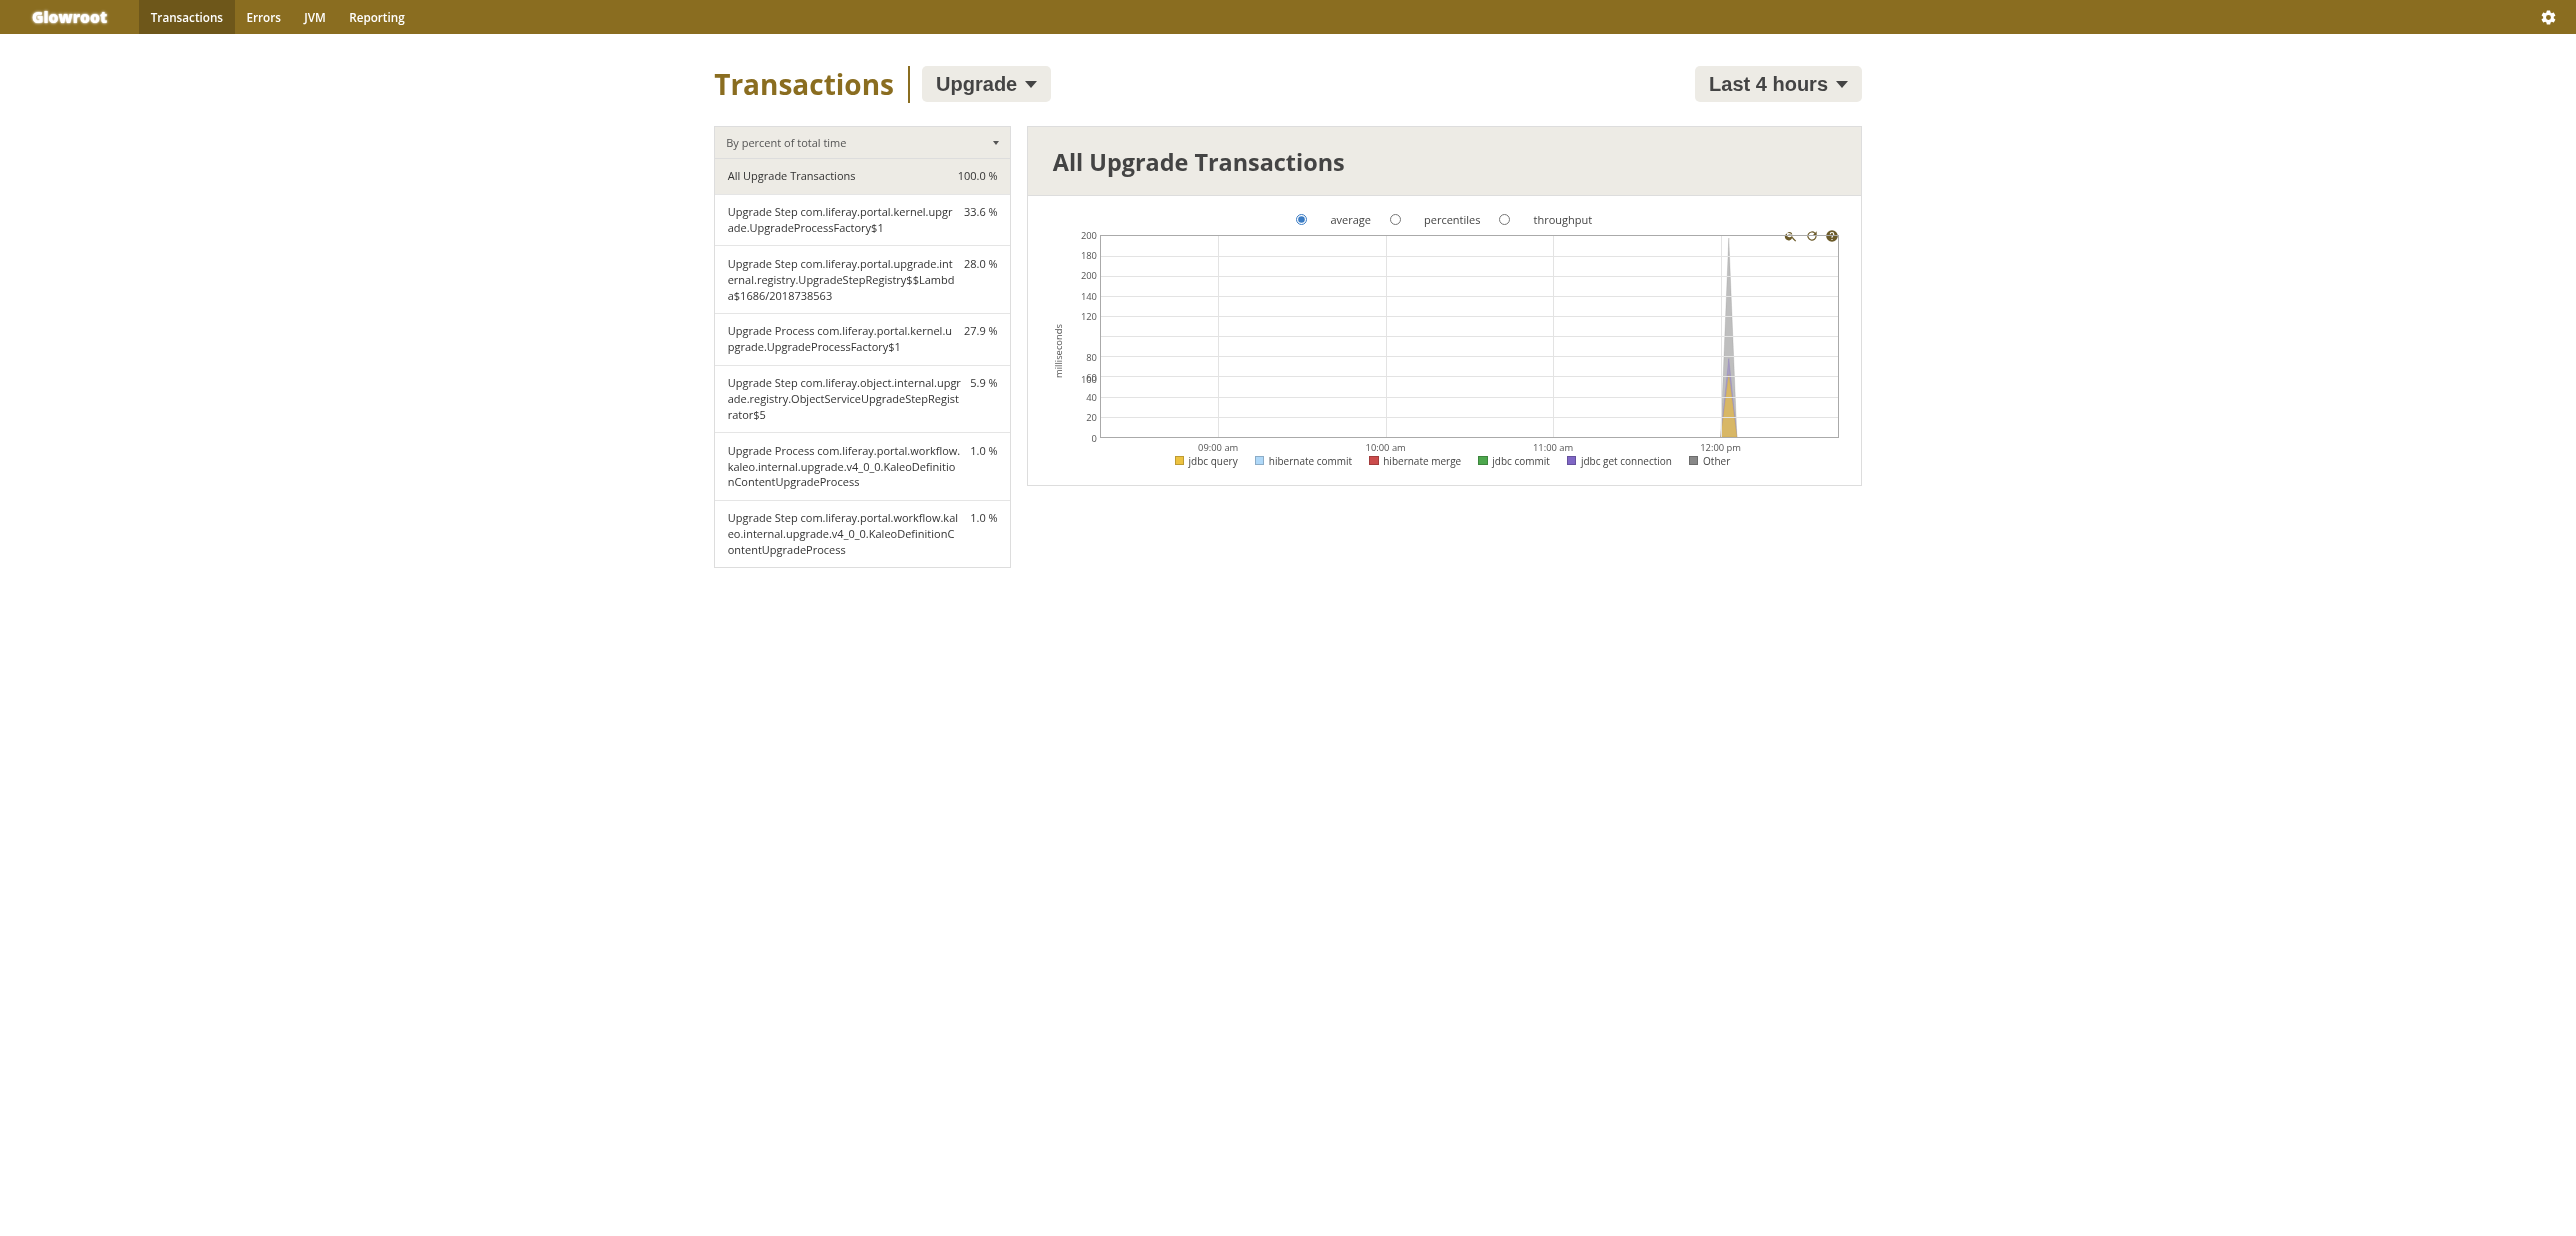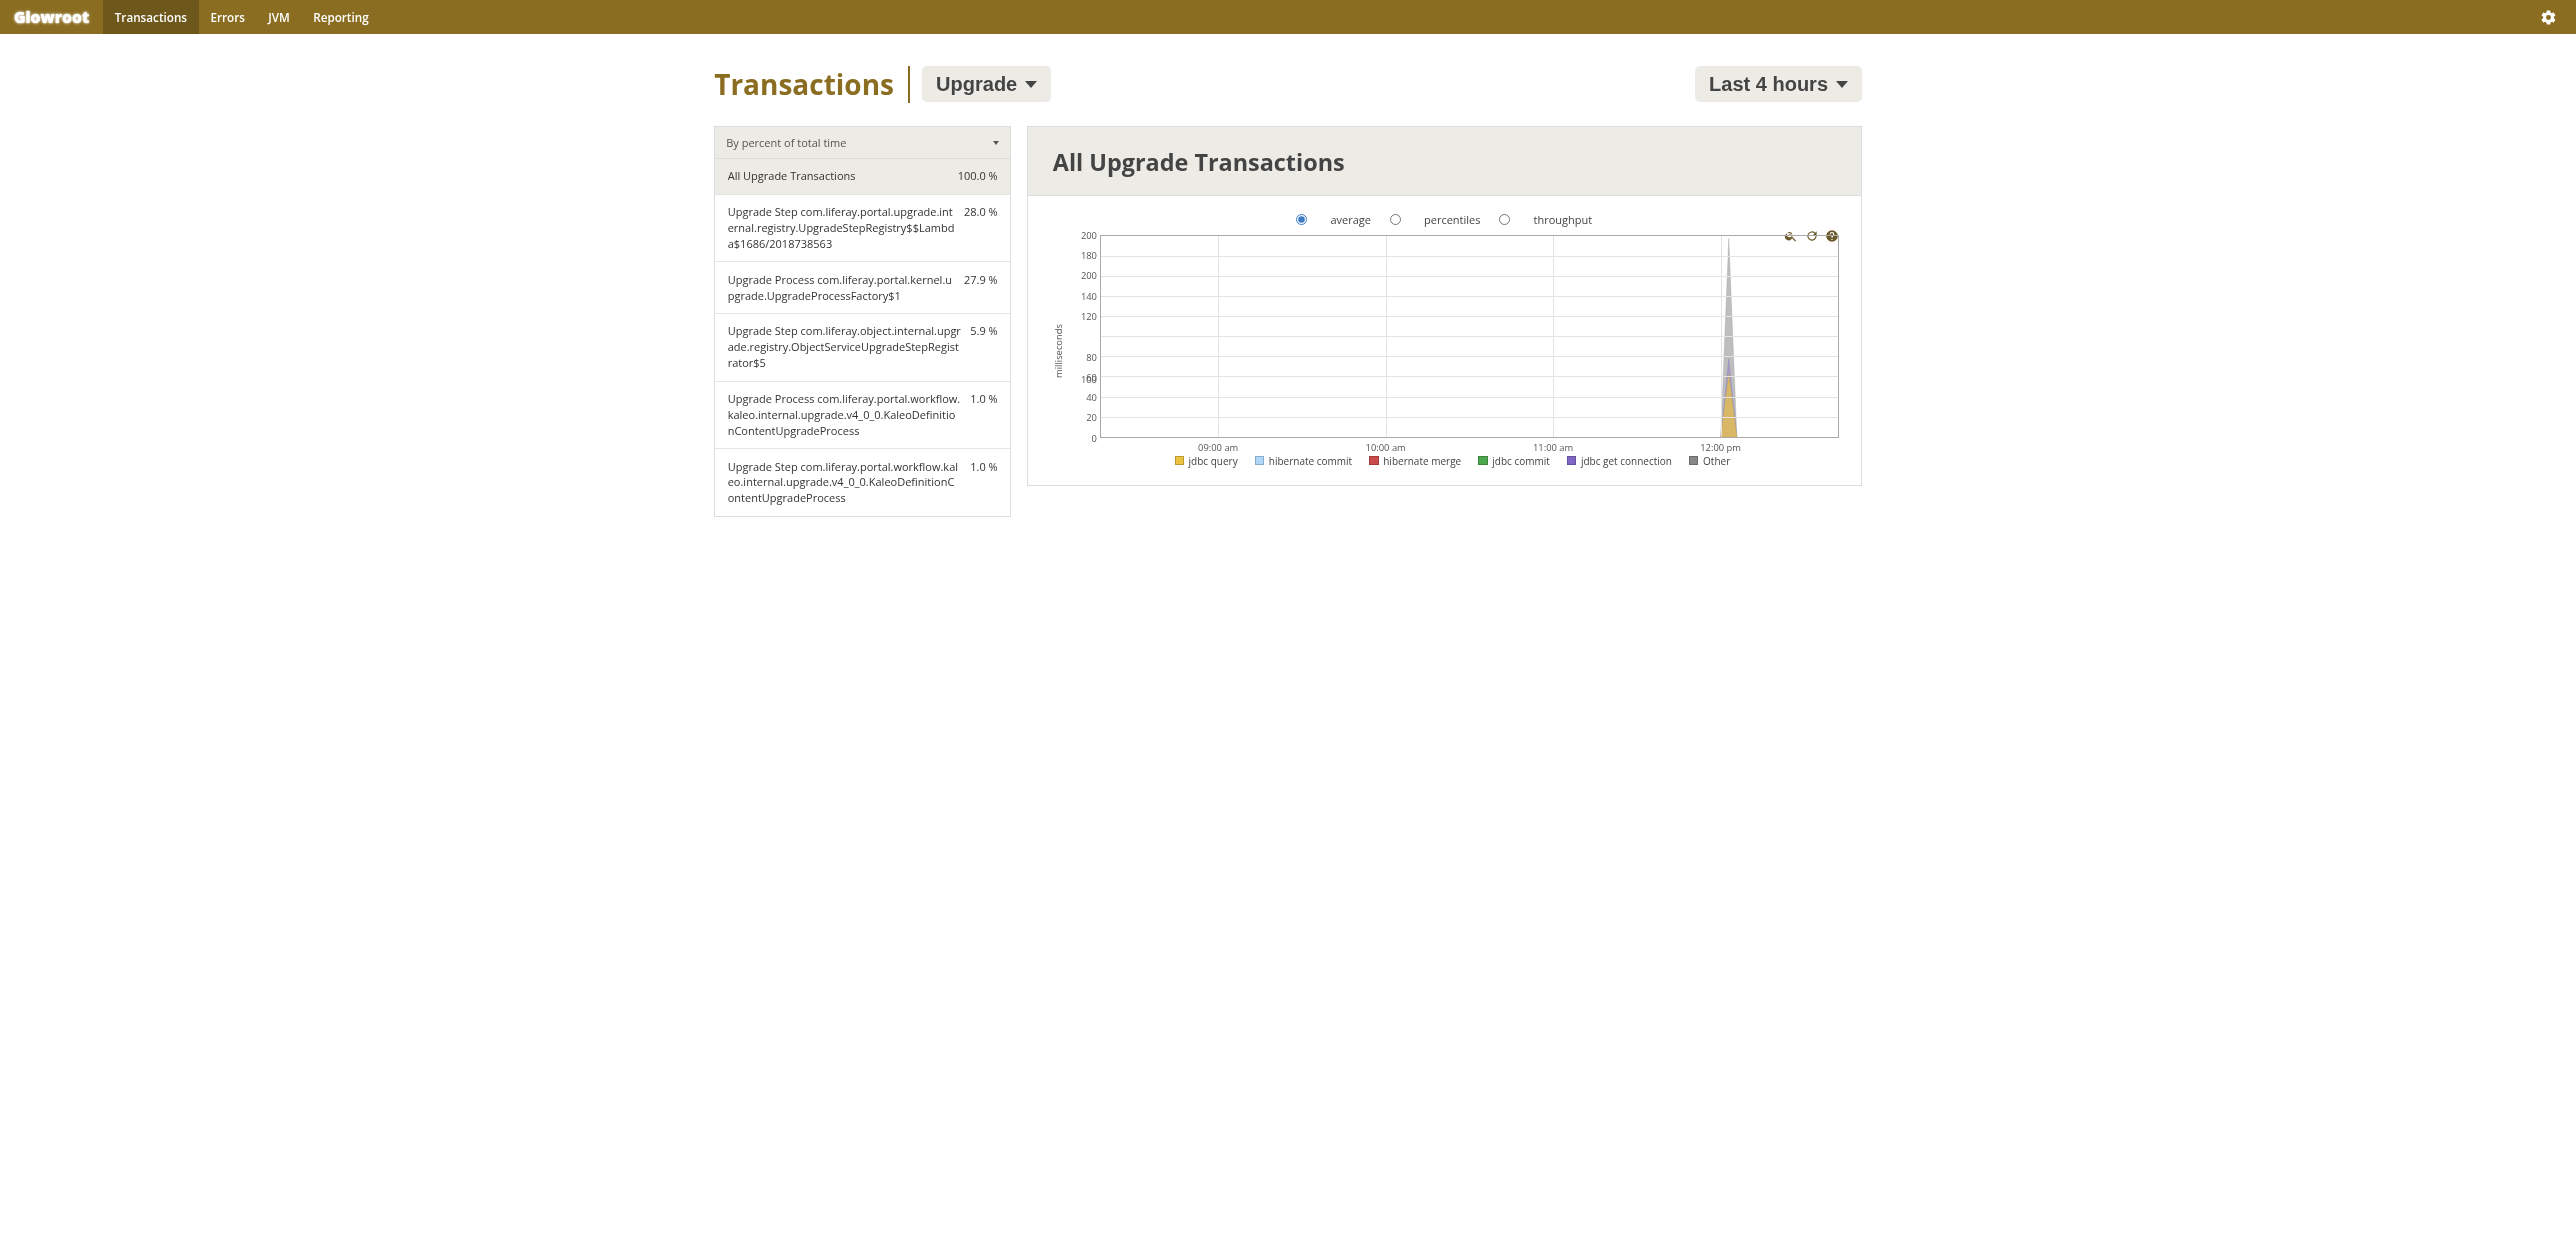--- a/index.html
+++ b/index.html
@@ -1,20 +1,20 @@
 <!DOCTYPE html>
 <html style="font-size:12.5px"><head>
 <meta charset="utf-8">
 <style>
   * { box-sizing: border-box; margin: 0; padding: 0; }
   body { font-family: "Open Sans", "Helvetica Neue", Arial, sans-serif; font-size: 11px; color: #333; background: #fff; }
 
   
   .navbar { background: #8a6d20; height: 34px; display: flex; align-items: stretch; padding: 0 11.7px 0 0; }
-  .navbar-brand { color: #fff; font-weight: 800; font-size: 15.6px; padding: 0 14px; display: flex; align-items: center; text-shadow: 0 0 3.1px rgba(255,255,255,0.9), 0 0 1.6px #fff; }
+  .navbar-brand { color: #fff; font-weight: 800; font-size: 15.6px; padding: 0 32px; display: flex; align-items: center; text-shadow: 0 0 3.1px rgba(255,255,255,0.9), 0 0 1.6px #fff; }
   .navbar-nav { display: flex; list-style: none; }
   .navbar-nav li { display: flex; align-items: center; }
   .navbar-nav a { color: #fff; text-decoration: none; padding: 0 11.7px; height: 34px; display: flex; align-items: center; font-weight: 600; font-size: 11.7px; }
   .navbar-nav li.active { background: #6e571a; }
   .navbar-right { margin-left: auto; display: flex; align-items: center; }
   .gear-icon { color: #fff; display: flex; align-items: center; padding: 0 7.8px; cursor: pointer; }
   .gear-icon svg { width: 17px; height: 17px; fill: #fff; }
 
   
   .container { max-width: 1171px; margin: 0 auto; padding: 0 11.7px; }
@@ -124,20 +124,24 @@
 
     <div class="sidebar">
       <div class="sort-select">
         <span>By percent of total time</span>
         <span class="caret2"></span>
       </div>
       <div class="tx-list" id="tx-list">
           <div class="tx-item selected">
             <div class="tx-name">All Upgrade Transactions</div>
             <div class="tx-pct">100.0 %</div>
+          </div>
+          <div class="tx-item">
+            <div class="tx-name">Upgrade Step com.liferay.portal.kernel.upgrade.UpgradeProcessFactory$1</div>
+            <div class="tx-pct">33.6 %</div>
           </div>
           <div class="tx-item">
             <div class="tx-name">Upgrade Step com.liferay.portal.upgrade.internal.registry.UpgradeStepRegistry$$Lambda$1686/2018738563</div>
             <div class="tx-pct">28.0 %</div>
           </div>
           <div class="tx-item">
             <div class="tx-name">Upgrade Process com.liferay.portal.kernel.upgrade.UpgradeProcessFactory$1</div>
             <div class="tx-pct">27.9 %</div>
           </div>
           <div class="tx-item">

